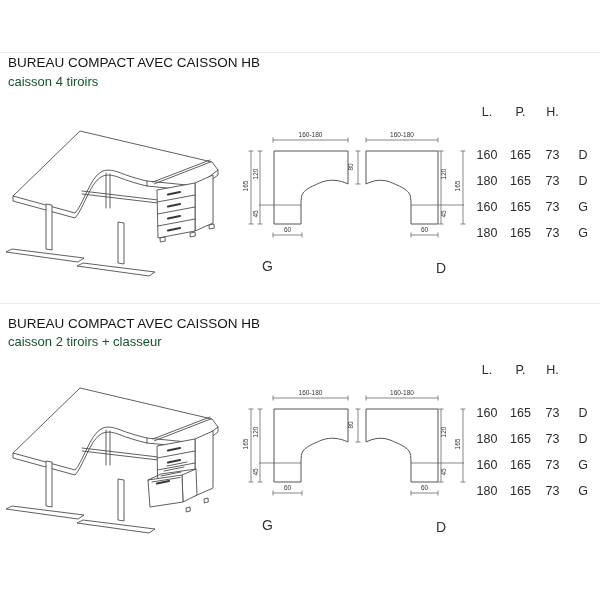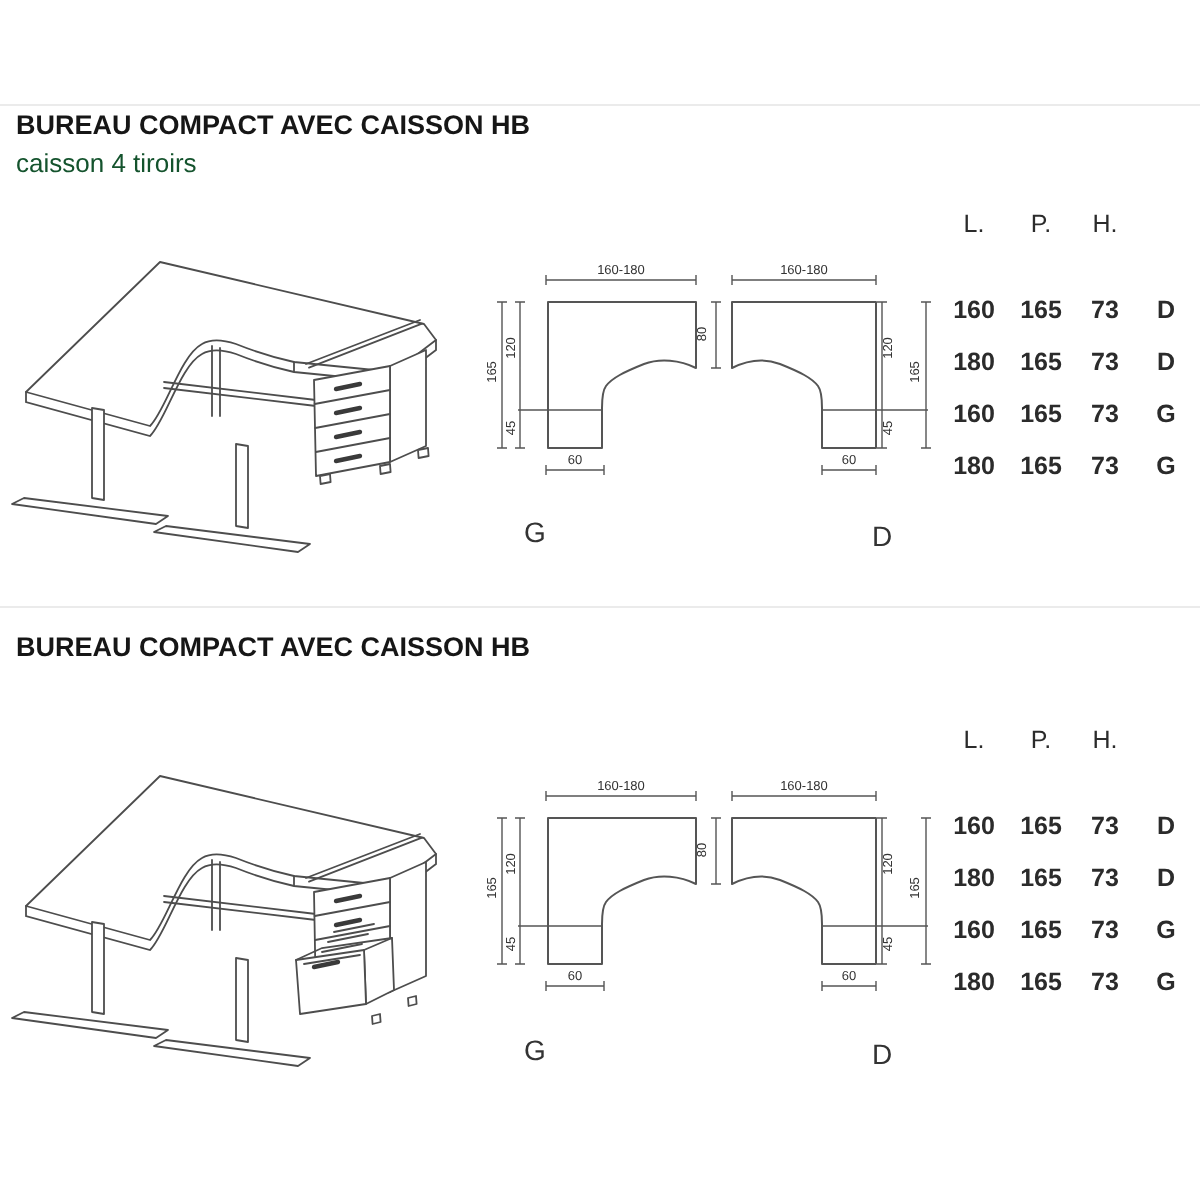--- a/index.html
+++ b/index.html
@@ -1,24 +1,24 @@
 <!DOCTYPE html>
 <html><head>
 <meta charset="utf-8">
 <style>
   html,body{margin:0;padding:0;background:#fff;}
   .page{position:relative;width:600px;height:600px;background:#fff;overflow:hidden;
         font-family:"Liberation Sans",sans-serif;}
   .rule{position:absolute;left:0;width:600px;height:1px;background:#ebebeb;}
-  .title{position:absolute;left:8px;font-size:13.5px;font-weight:bold;color:#161616;white-space:nowrap;}
+  .title{position:absolute;left:8px;font-size:13.5px;font-weight:normal;color:#161616;white-space:nowrap;}
   .subtitle{position:absolute;left:8px;font-size:13px;color:#14532d;white-space:nowrap;}
   .variant{position:absolute;font-size:14px;color:#333;}
   .size-table{position:absolute;left:470px;width:130px;font-size:12.5px;color:#2b2b2b;}
   .st-head{display:flex;height:14px;line-height:14px;margin-bottom:23px;}
-  .st-row{display:flex;height:26px;line-height:26px;font-weight:bold;}
+  .st-row{display:flex;height:26px;line-height:26px;}
   .st-head span,.st-row span{display:block;text-align:center;}
   .c1{width:34px;} .c2{width:33px;} .c3{width:31px;} .c4{width:30px;}
   svg{position:absolute;overflow:visible;}
   .face{fill:#fff;stroke:#4d4d4d;stroke-width:.9;stroke-linejoin:round;}
   .ln{fill:none;stroke:#4d4d4d;stroke-width:.9;stroke-linecap:round;}
   .thick{fill:none;stroke:#3a3a3a;stroke-width:2.2;stroke-linecap:round;}
   .dim{fill:none;stroke:#555;stroke-width:.7;}
   .shape{fill:#fff;stroke:#555;stroke-width:1;stroke-linejoin:round;}
   .dtx{font-family:"Liberation Sans",sans-serif;font-size:6.5px;fill:#333;}
 </style>
@@ -112,20 +112,21 @@
     <div class="st-row">
       <span class="c1">180</span>
       <span class="c2">165</span>
       <span class="c3">73</span>
       <span class="c4">G</span>
     </div>
   </div>
 
   <div class="rule" style="top:303px"></div>
   <div class="title" style="top:316px">BUREAU COMPACT AVEC CAISSON HB</div>
+  <div class="subtitle" style="top:334px">caisson 2 tiroirs + classeur</div>
 
   <svg style="left:0;top:365px" width="235" height="175" viewBox="0 365 235 175">
     <g transform="translate(0,257)">
       <path class="face" d="M13,196 L80,131 L212,162 L218,170 L197,186 L147,181 C138,179 128,176 118,172 C112,170 106,169 101,172 C90,178 83,205 75,213 Z"></path>
       <path class="ln" d="M13,196 L13,201 L75,218 C83,210 90,183 101,177 C106,174 112,175 118,177 C128,181 138,184 147,186 L197,191 L218,175 L218,170 M197,186 L197,191 M147,181 L147,186"></path>
       <path class="ln" d="M153,182 L210,160 M154.5,183.8 L211,161.8"></path>
       <path class="face" d="M46,204 L52,205 L52,250 L46,249 Z"></path>
       <path class="face" d="M6,252 L12,249 L84,258 L78,262 Z"></path>
       <path class="face" d="M118,222 L124,223 L124,264 L118,263 Z"></path>
       <path class="face" d="M77,266 L83,263 L155,272 L149,276 Z"></path>

